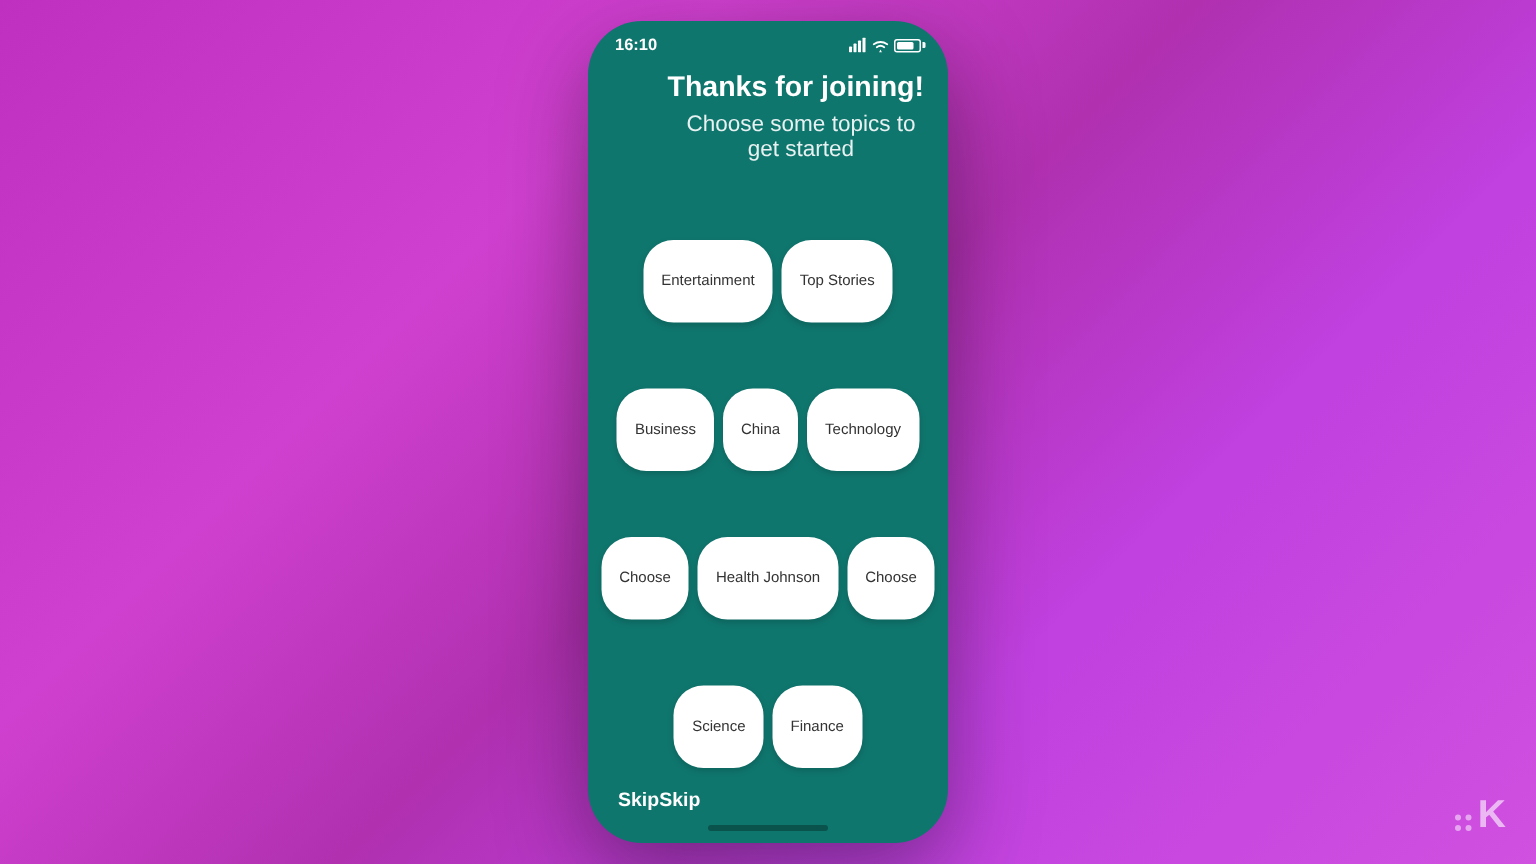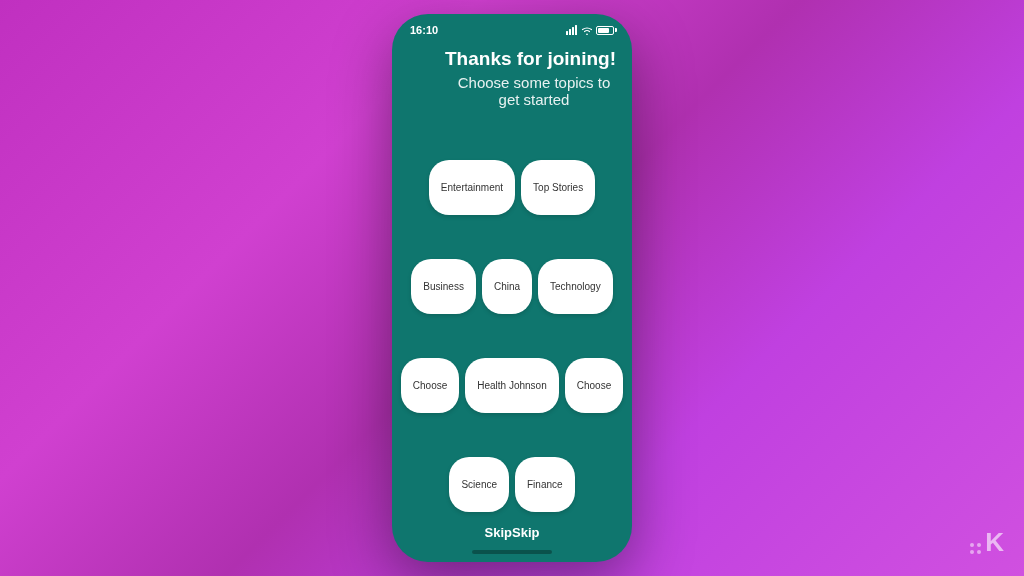--- a/index.html
+++ b/index.html
@@ -127,21 +127,21 @@
       font-weight: 500;
       color: #333;
       cursor: pointer;
       white-space: nowrap;
       box-shadow: 0 2px 4px rgba(0,0,0,0.15);
       margin-top: 36px;
     }
 
     .bottom-bar {
       display: flex;
-      justify-content: center;
+      justify-content: flex-start;
       align-items: center;
       padding: 12px 20px 10px;
     }
 
     .bottom-action {
       color: white;
       font-size: 13px;
       font-weight: 600;
       cursor: pointer;
     }

